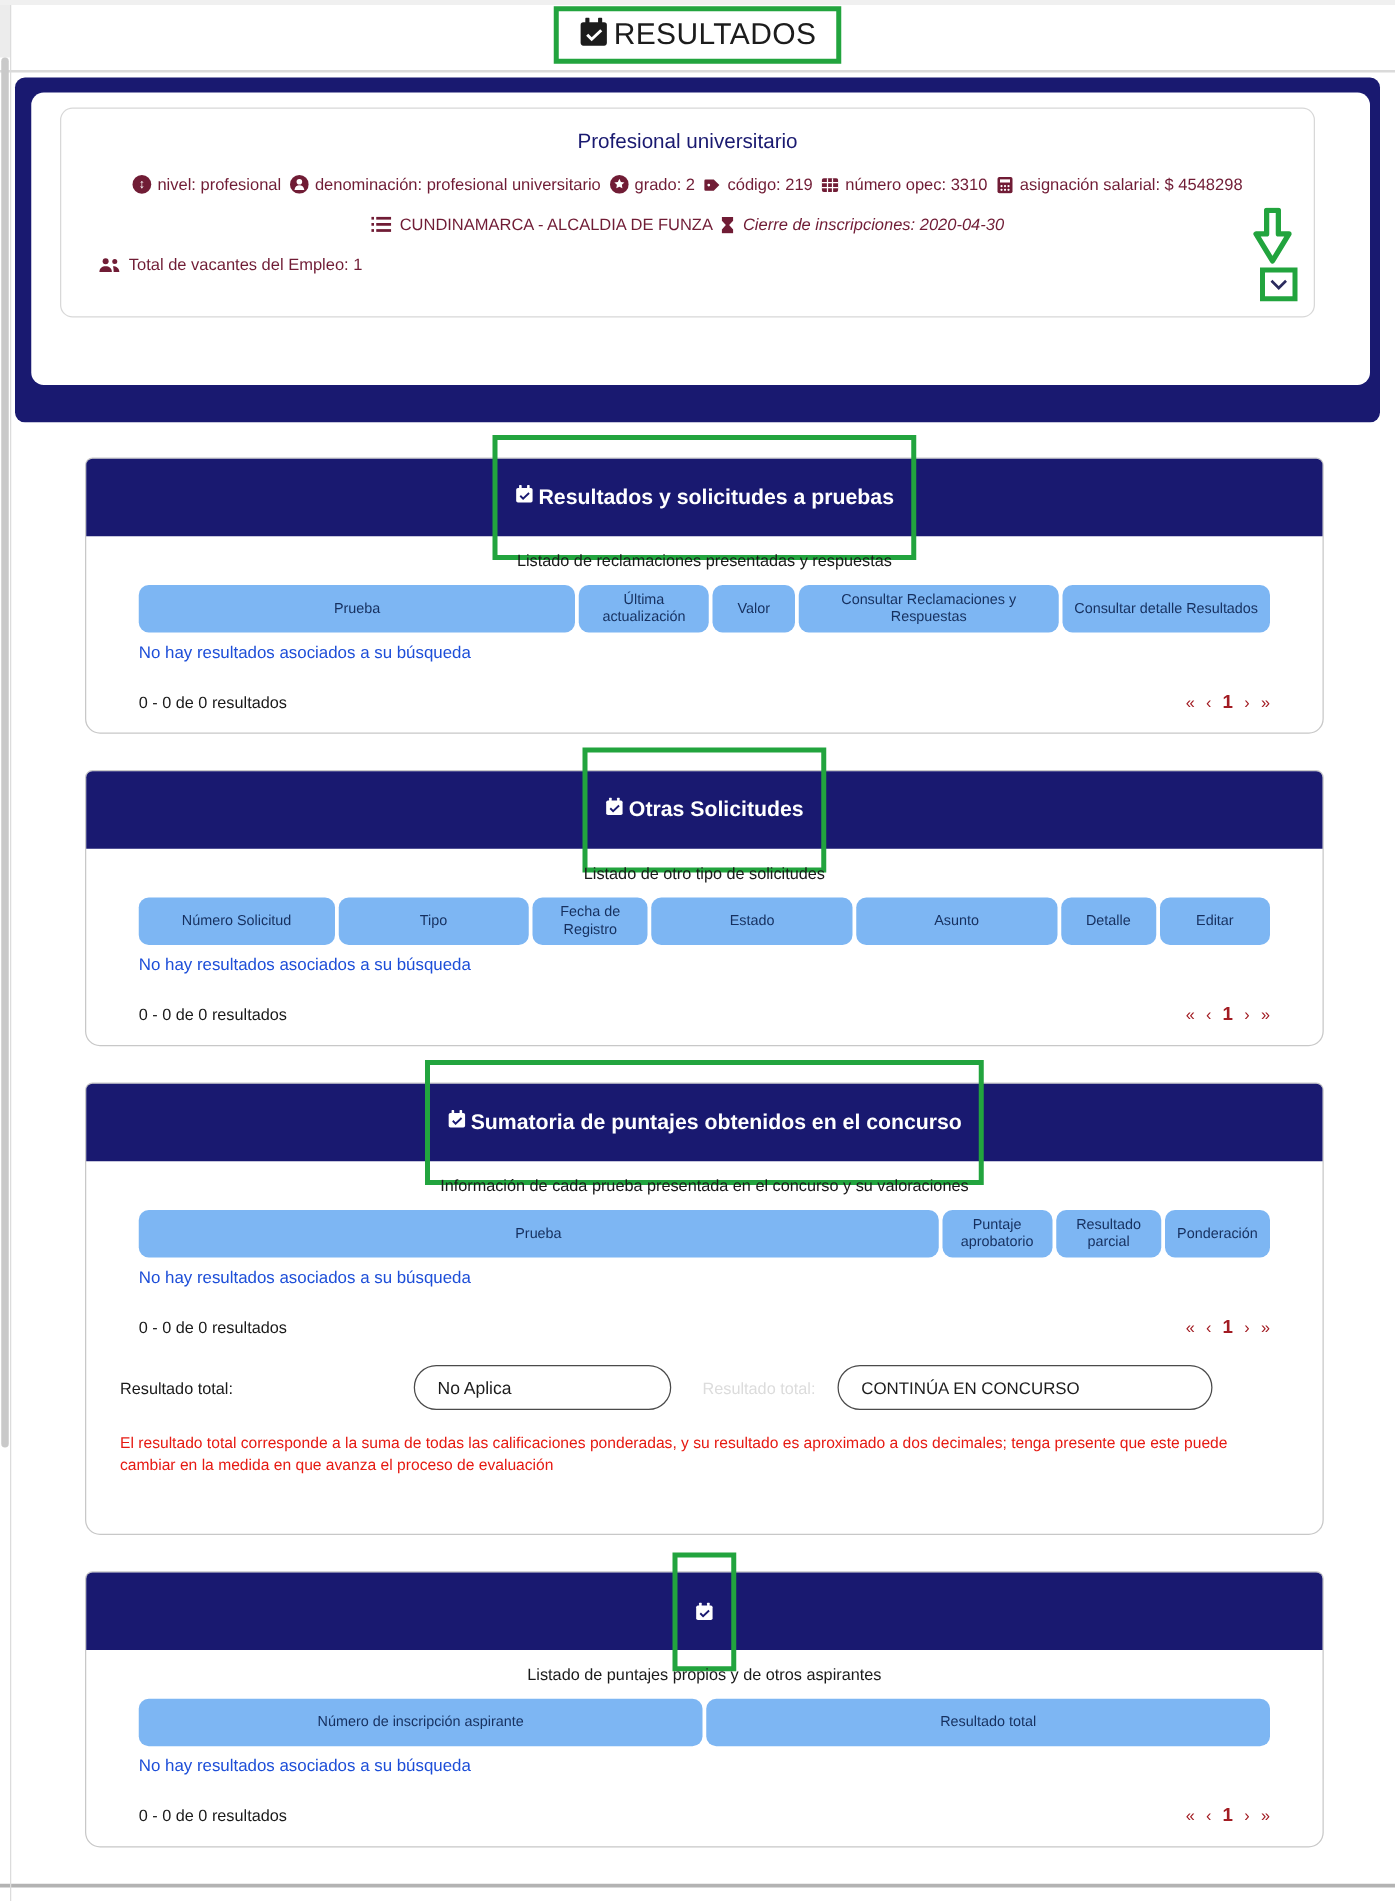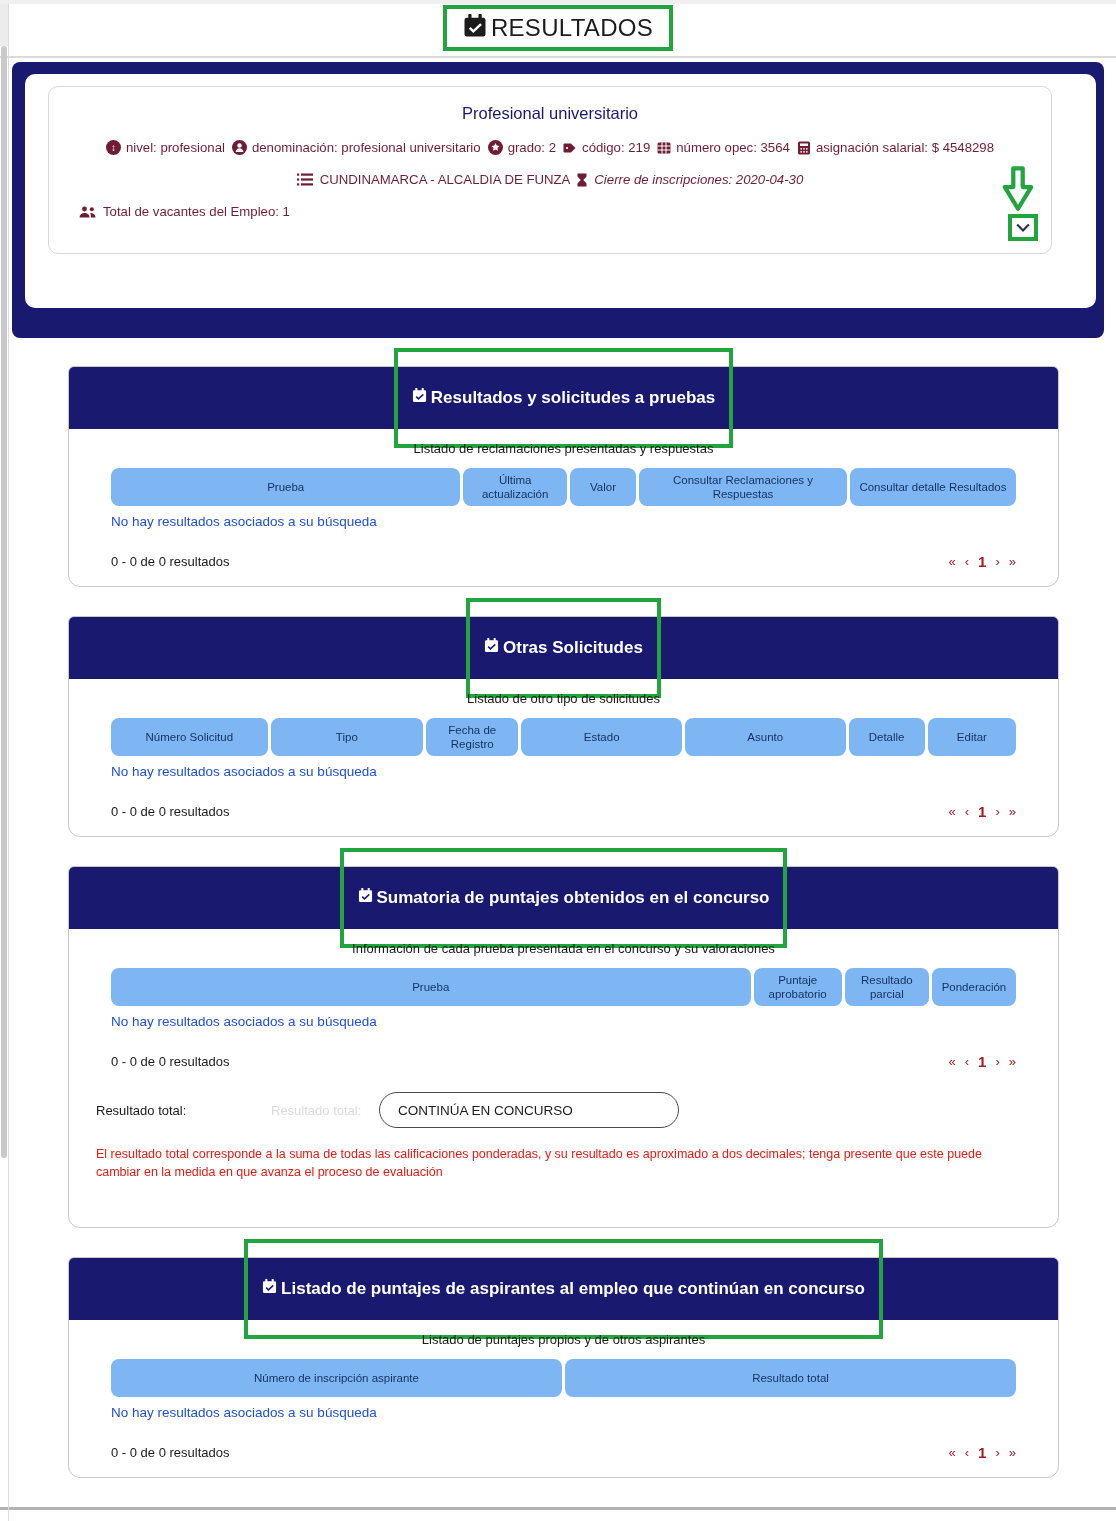--- a/index.html
+++ b/index.html
@@ -110,21 +110,21 @@
         <span class="attr">
           <svg width="14" height="14" viewBox="0 0 14 14">
             <rect x="0.5" y="1.5" width="13" height="11" rx="1.5" fill="#701c35"></rect>
             <g stroke="#fff" stroke-width="1">
               <line x1="5" y1="1.5" x2="5" y2="12.5"></line>
                 <line x1="9" y1="1.5" x2="9" y2="12.5"></line>
               <line x1="0.5" y1="5" x2="13.5" y2="5"></line>
                 <line x1="0.5" y1="9" x2="13.5" y2="9"></line>
             </g>
           </svg>
-          <span>número opec: 3564</span>
+          <span>número opec: 3310</span>
         </span>
         <span class="attr">
           <svg width="14" height="14" viewBox="0 0 14 14">
             <rect x="1" y="0.5" width="12" height="13" rx="1.5" fill="#701c35"></rect>
             <rect x="3" y="2.5" width="8" height="2.5" fill="#fff"></rect>
             <g fill="#fff">
               <circle cx="4.2" cy="7.8" r="0.9"></circle>
                 <circle cx="7" cy="7.8" r="0.9"></circle>
                 <circle cx="9.8" cy="7.8" r="0.9"></circle>
               <circle cx="4.2" cy="10.8" r="0.9"></circle>
@@ -279,39 +279,39 @@
           <span class="pg">«</span>
           <span class="pg">‹</span>
           <span class="pg pg-page">1</span>
           <span class="pg">›</span>
           <span class="pg">»</span>
         </span>
       </div>
 
       <div class="result-row">
         <span class="rt-label">Resultado total:</span>
+        <div class="pill pill-1">No Aplica</div>
         <span class="rt-label-dim">Resultado total:</span>
         <div class="pill pill-2">CONTINÚA EN CONCURSO</div>
       </div>
 
       <div class="note">El resultado total corresponde a la suma de todas las calificaciones ponderadas, y su resultado es aproximado a dos decimales; tenga presente que este puede cambiar en la medida en que avanza el proceso de evaluación</div>
       <div class="sec3-bottom-pad"></div>
     </div>
   </section>
 
   <section class="box">
     <div class="bar">
       <span class="gframe">
         <svg width="15" height="15" viewBox="0 0 16 16">
           <rect x="1" y="2.5" width="14" height="12.5" rx="1.5" fill="#fff"></rect>
           <rect x="3.5" y="0" width="2.2" height="3.2" rx="0.6" fill="#fff"></rect>
           <rect x="10.3" y="0" width="2.2" height="3.2" rx="0.6" fill="#fff"></rect>
           <path d="M4.5 9.2 l2.4 2.4 L12 6.8" stroke="#191970" stroke-width="1.6" fill="none"></path>
         </svg>
-        <span class="bar-title">Listado de puntajes de aspirantes al empleo que continúan en concurso</span>
       </span>
     </div>
     <div class="body">
       <div class="caption">Listado de puntajes propios y de otros aspirantes</div>
       <div class="thead">
         <div class="th" style="flex:50">Número de inscripción aspirante</div>
         <div class="th" style="flex:50">Resultado total</div>
       </div>
       <div class="empty">No hay resultados asociados a su búsqueda</div>
       <div class="foot">

